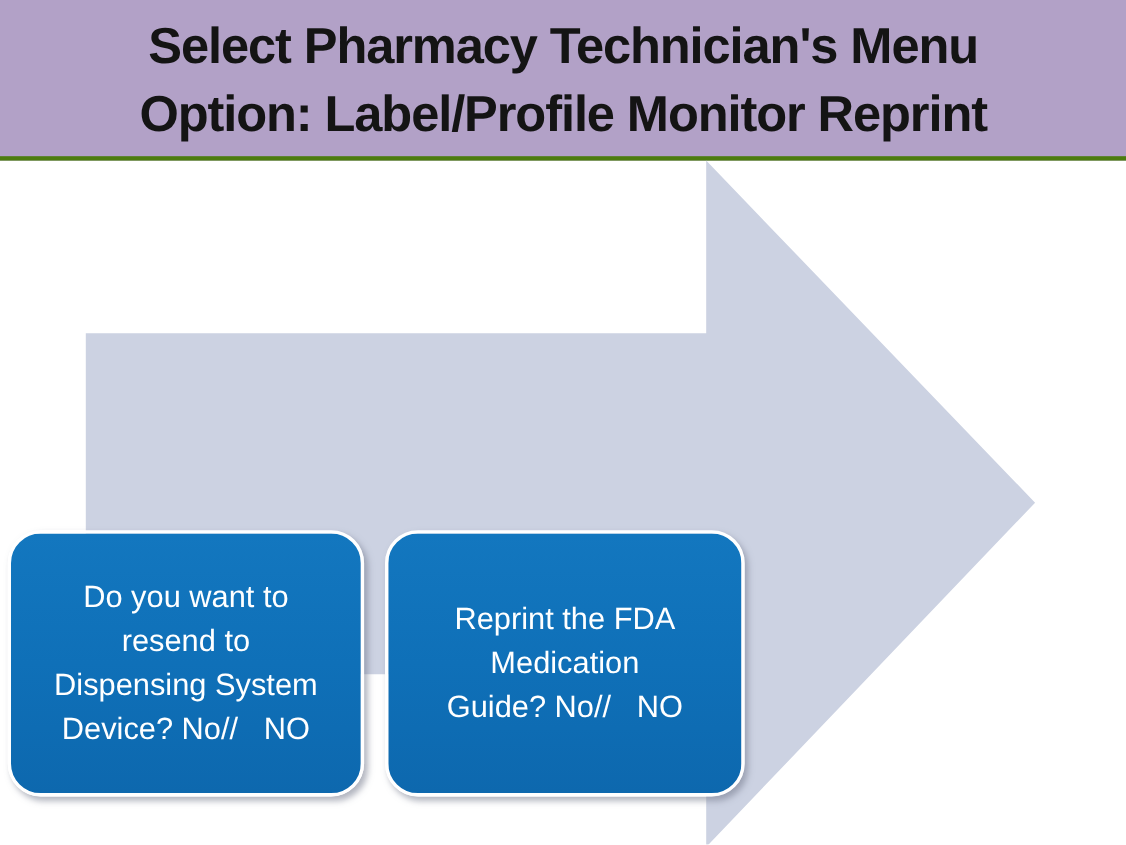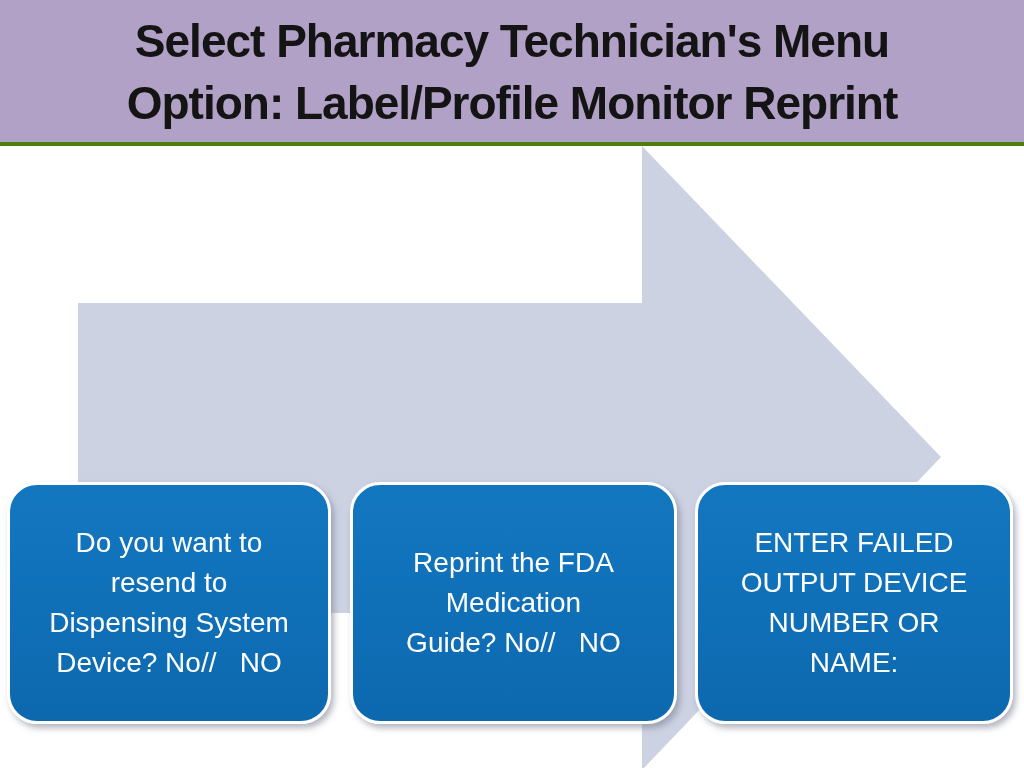--- a/index.html
+++ b/index.html
@@ -97,21 +97,15 @@
 Dispensing System
 Device? No//&nbsp;&nbsp; NO</span>
     </div>
 
     <div class="step-box box-2">
       <span class="step-text">Reprint the FDA
 Medication
 Guide? No//&nbsp;&nbsp; NO</span>
     </div>
 
-    <div class="step-box box-3">
-      <span class="step-text">ENTER FAILED
-OUTPUT DEVICE
-NUMBER OR
-NAME:</span>
-    </div>
 
   </div>
 </div>
 
 </body></html>

